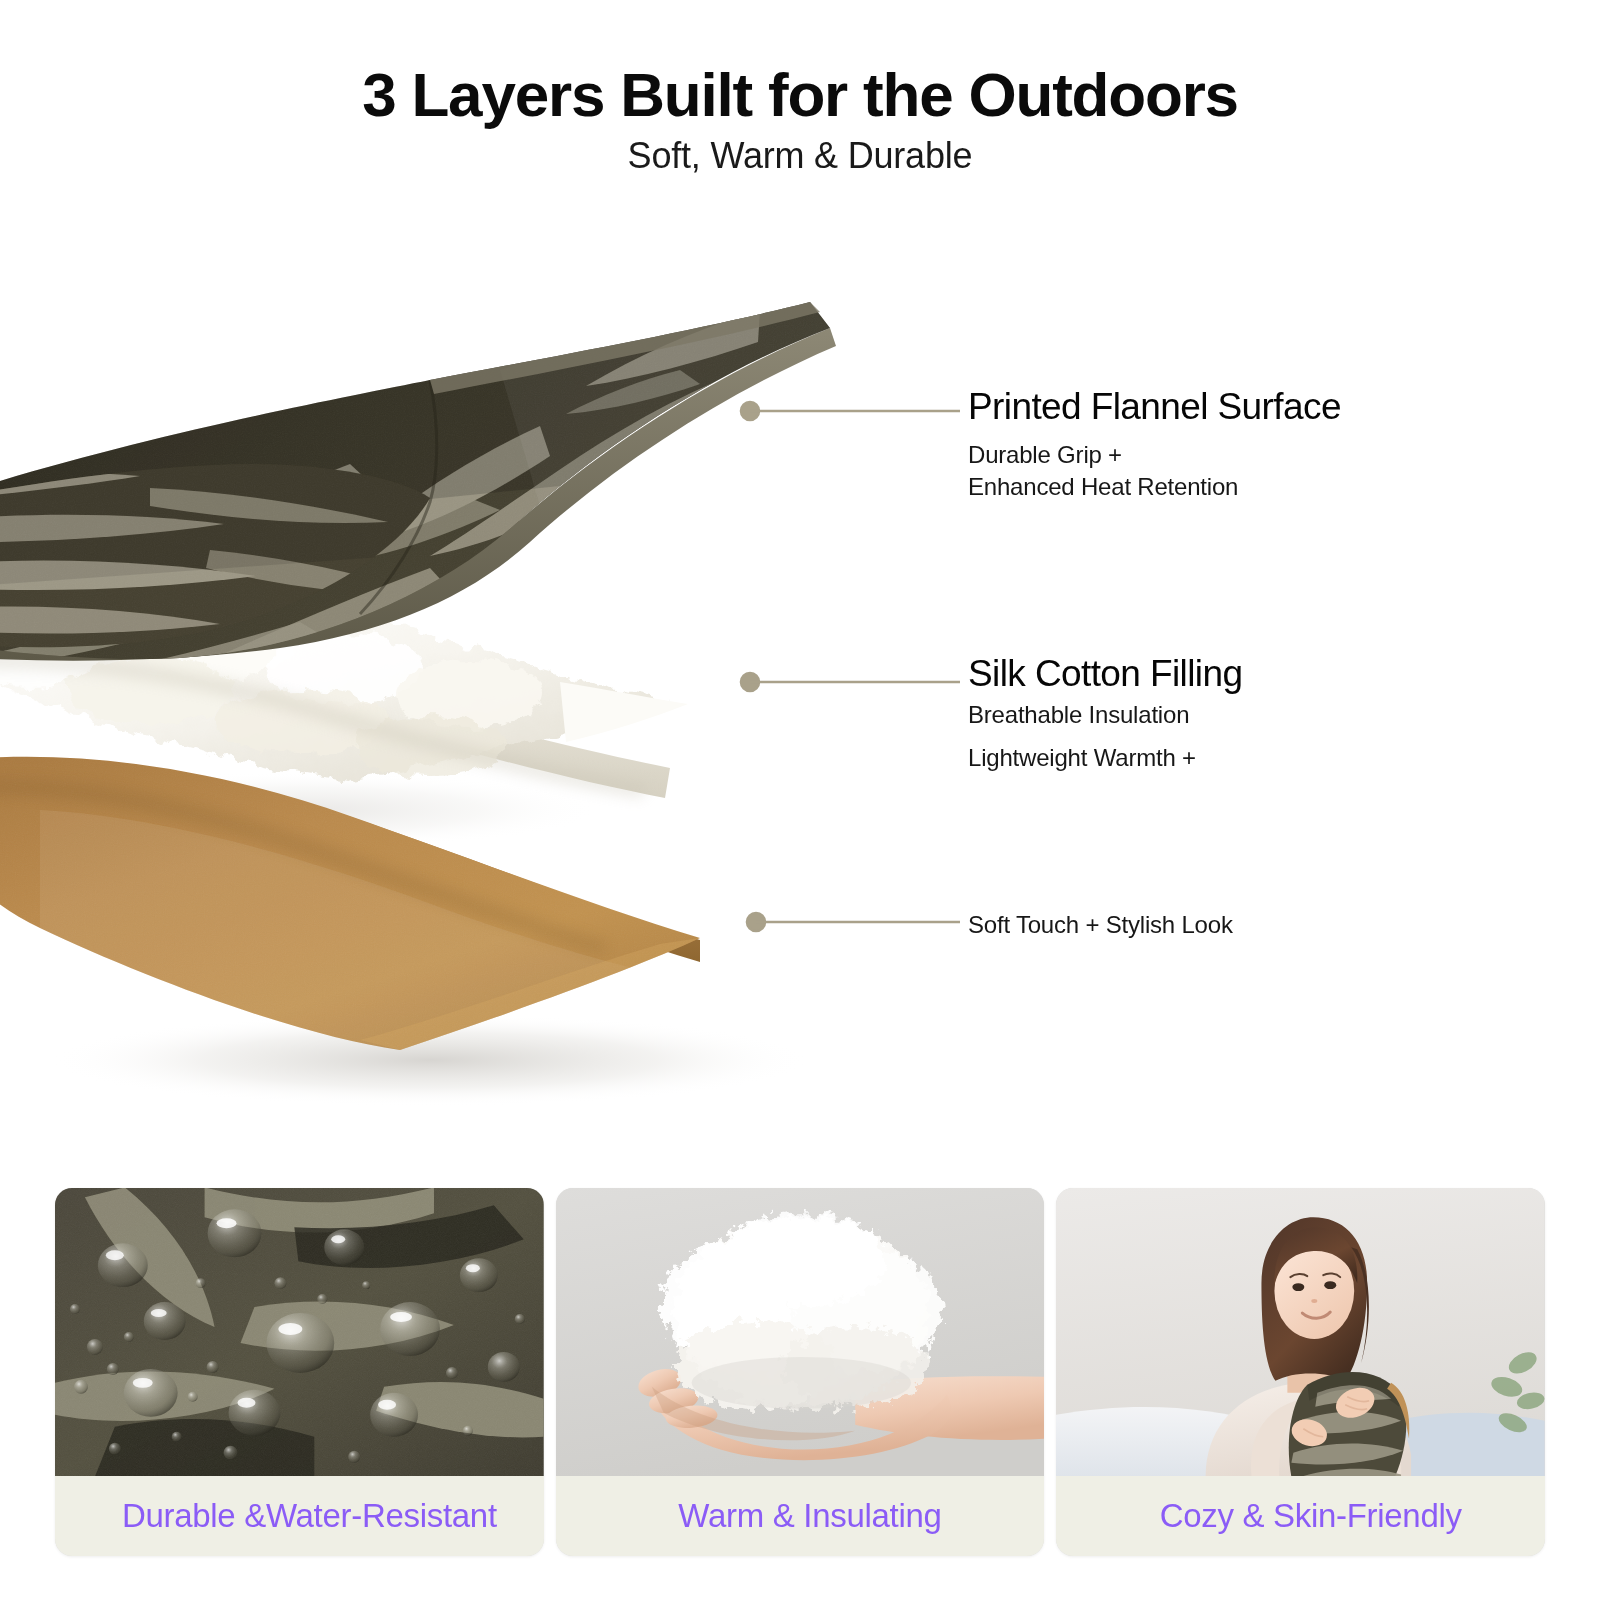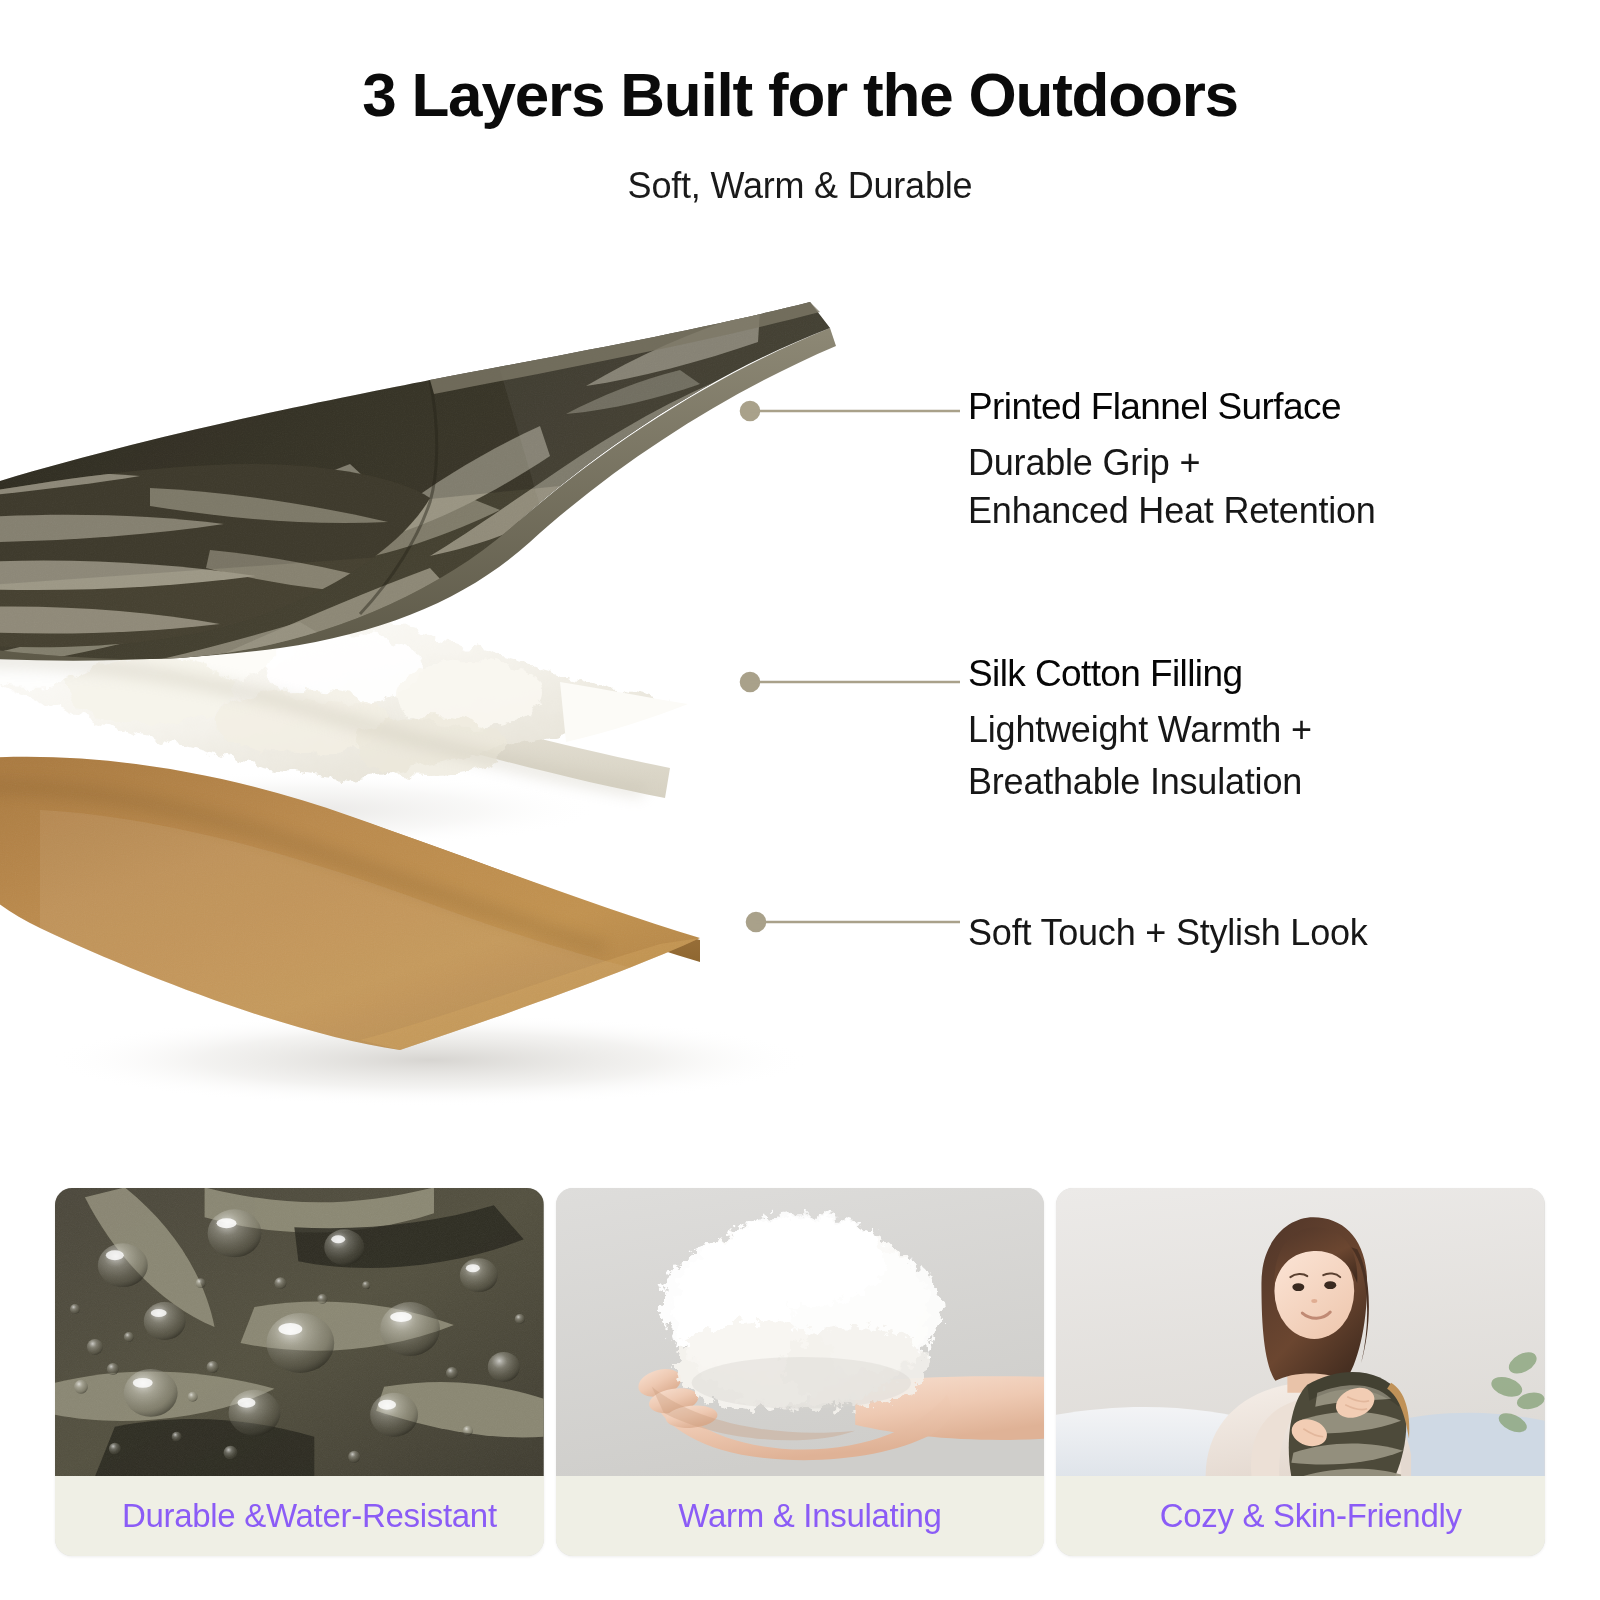--- a/index.html
+++ b/index.html
@@ -12,41 +12,41 @@
   .page { position:relative; width:1600px; height:1196px; background:#ffffff; }
 
   
   .header { position:absolute; top:0; left:0; width:1600px; text-align:center; }
   .title {
     margin-top:62px;
     font-size:62px; font-weight:800; letter-spacing:-1.2px;
     color:#0b0b0b; line-height:1.05;
   }
   .subtitle {
-    margin-top:38px;
+    margin-top:8px;
     font-size:36px; font-weight:400; color:#1a1a1a; letter-spacing:-0.2px;
   }
 
   
   .stage { position:absolute; top:250px; left:0; width:980px; height:880px; }
   .stage svg { display:block; width:100%; height:100%; overflow:visible; }
 
   
   .callouts { position:absolute; left:0; top:250px; width:1600px; height:880px; }
   .callout { position:absolute; left:968px; width:600px; }
   .callout.c1 { top:137px; }
   .callout.c2 { top:404px; }
   .callout.c3 { top:648px; }
   .callout h3 {
     font-size:37px; font-weight:400; color:#060606;
     letter-spacing:-0.6px; line-height:1.1; white-space:nowrap;
   }
   .callout p {
     margin-top:11px;
-    font-size:36px; font-weight:400; color:#171717;
+    font-size:24px; font-weight:400; color:#171717;
     line-height:1.33; letter-spacing:-0.2px; white-space:nowrap;
   }
 
   
   .leaders { position:absolute; left:0; top:250px; width:1600px; height:880px; pointer-events:none; }
 
   
   .cards {
     position:absolute; left:55px; top:1188px;
     width:1490px; height:368px;
@@ -278,22 +278,22 @@
   <div class="callouts">
 
     <div class="callout c1">
       <h3>Printed Flannel Surface</h3>
       <p>Durable Grip +</p>
       <p style="margin-top:0;">Enhanced Heat Retention</p>
     </div>
 
     <div class="callout c2">
       <h3>Silk Cotton Filling</h3>
+      <p style="margin-top:4px;">Breathable Insulation</p>
       <p>Lightweight Warmth +</p>
-      <p style="margin-top:4px;">Breathable Insulation</p>
     </div>
 
     <div class="callout c3">
       <p>Soft Touch + Stylish Look</p>
     </div>
 
   </div>
 
   <div class="cards">
 

